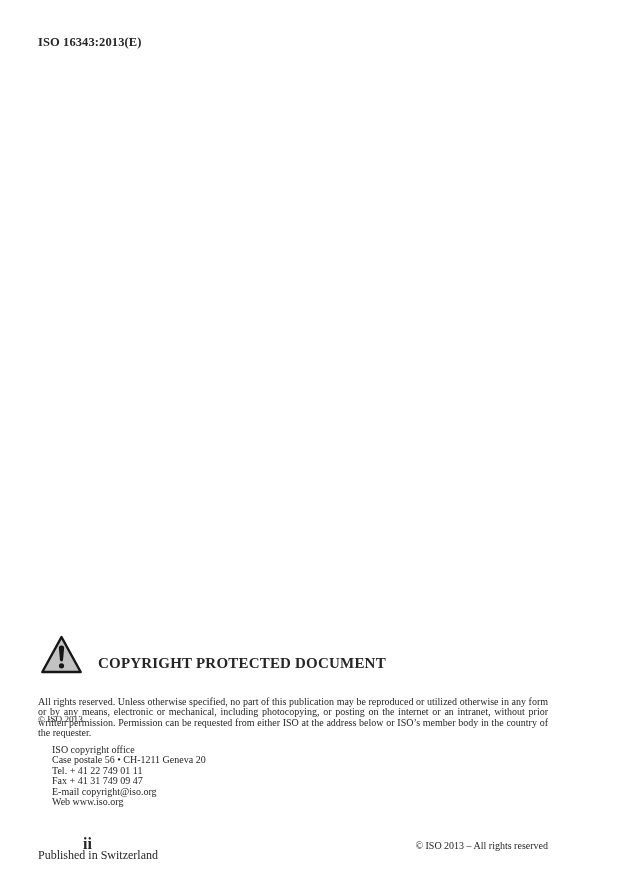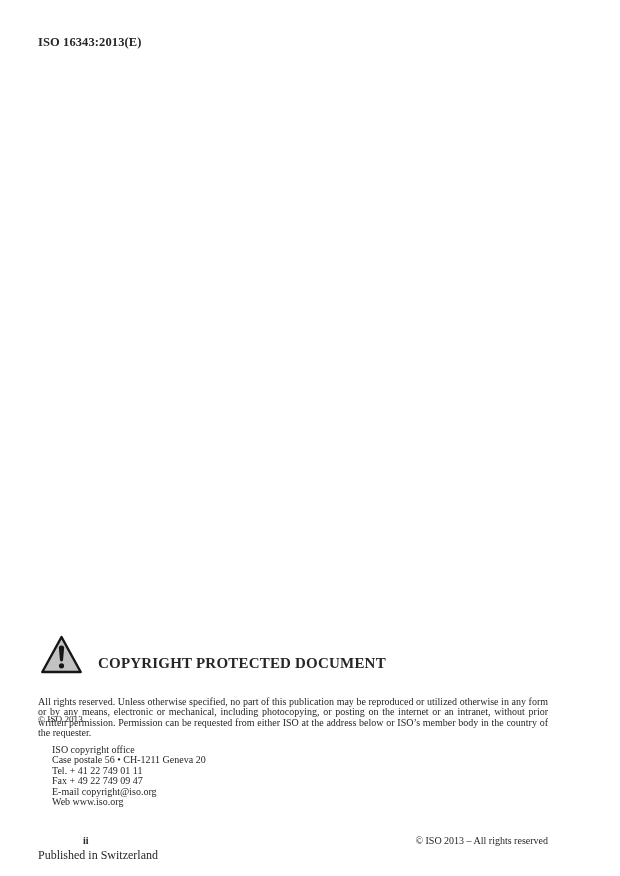--- a/index.html
+++ b/index.html
@@ -68,21 +68,21 @@
   }
   .page-footer {
     position: absolute;
     left: 38px;
     top: 835px;
     width: 510px;
     display: flex;
     justify-content: space-between;
     align-items: baseline;
   }
-  .page-number { font-size: 10px; font-weight: bold; padding-left: 45px; }
+  .page-number { font-size: 16px; font-weight: bold; padding-left: 45px; }
   .footer-rights { font-size: 10px; }
 </style>
 </head>
 <body>
 
 <div class="page">
 
   <div class="doc-ref">ISO 16343:2013(E)</div>
 
   <div class="warning-row">
@@ -95,21 +95,21 @@
   </div>
 
   <div class="copyright-sym">©  ISO 2013</div>
 
   <div class="legal-text">All rights reserved. Unless otherwise specified, no part of this publication may be reproduced or utilized otherwise in any form or by any means, electronic or mechanical, including photocopying, or posting on the internet or an intranet, without prior written permission. Permission can be requested from either ISO at the address below or ISO’s member body in the country of the requester.</div>
 
   <div class="address-block">
     <div>ISO copyright office</div>
     <div>Case postale 56 • CH-1211 Geneva 20</div>
     <div>Tel. + 41 22 749 01 11</div>
-    <div>Fax + 49 22 749 09 47</div>
+    <div>Fax + 41 31 749 09 47</div>
     <div>E-mail copyright@iso.org</div>
     <div>Web www.iso.org</div>
   </div>
 
   <div class="published-line">Published in Switzerland</div>
 
   <div class="page-footer">
     <span class="page-number">ii</span>
     <span class="footer-rights">© ISO 2013 – All rights reserved</span>
   </div>

